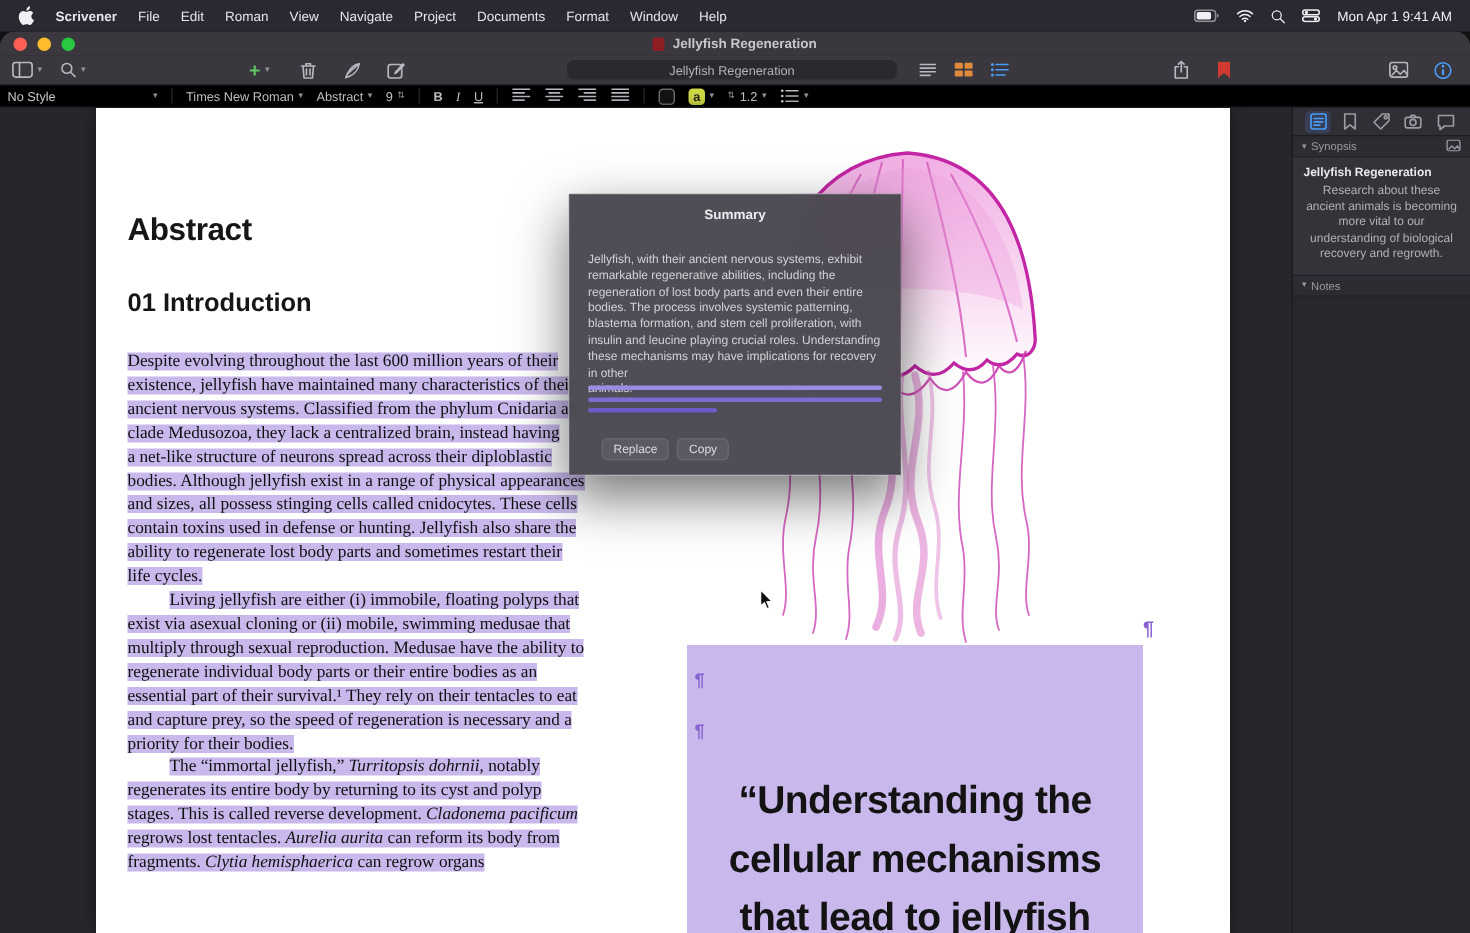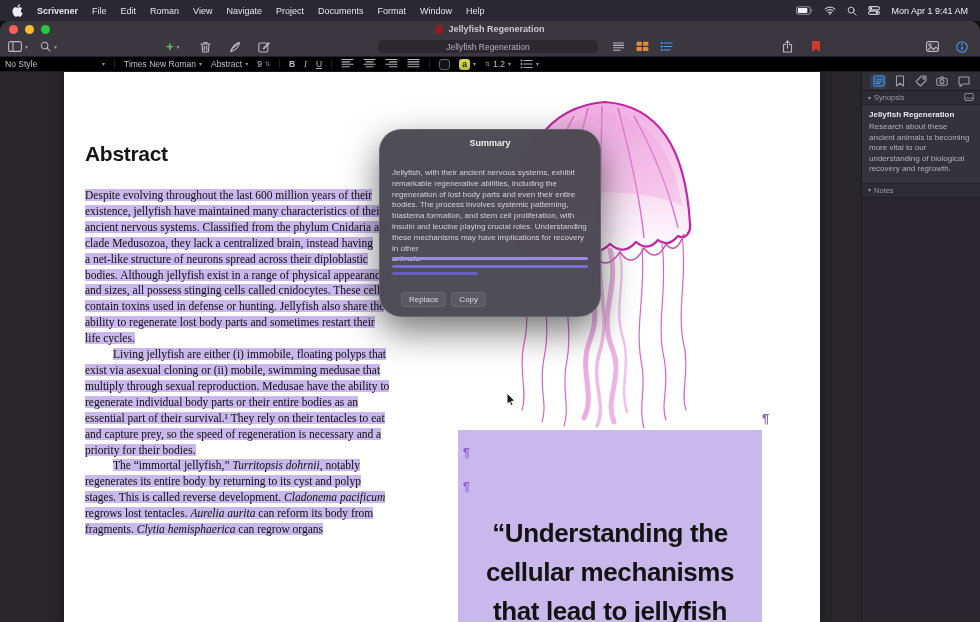--- a/index.html
+++ b/index.html
@@ -81,26 +81,26 @@
   .inspector{position:absolute;left:862px;top:0;width:118px;height:550px;background:#29272d;}
   .insp-tabs{height:19px;background:#312f36;display:flex;align-items:center;
     justify-content:space-between;padding:0 8px;border-bottom:1px solid #1e1d22;}
   .tab-ic{width:17px;height:15px;display:flex;align-items:center;justify-content:center;border-radius:3px;}
   .tab-ic.sel{background:rgba(84,140,255,.16);}
   .insp-header{height:14px;display:flex;align-items:center;gap:3px;background:#2e2c33;
     border-bottom:1px solid #232129;padding:0 6px;font-size:7.5px;color:#9d9ba3;}
   .hdr-sp{flex:1;}
   .syn-card{background:#35333a;border-bottom:1px solid #232129;}
   .syn-title{font-size:8px;font-weight:700;color:#e9e8ec;padding:5px 7px 3px;}
-  .syn-text{font-size:8px;line-height:10.5px;color:#b2b0b7;padding:0 7px 8px;min-height:56px;}
+  .syn-text{font-size:8px;line-height:10.5px;color:#b2b0b7;padding:0 7px 8px;min-height:56px;text-align:center;}
   .notes-area{height:400px;background:#29272d;}
 
   
   .summary{position:absolute;left:379px;top:129px;width:222px;height:188px;
-    background:rgba(72,70,78,.96);border:1px solid rgba(255,255,255,.14);border-radius:22px;
+    background:rgba(72,70,78,.96);border:1px solid rgba(255,255,255,.14);border-radius:1px;
     box-shadow:0 14px 36px rgba(0,0,0,.55);backdrop-filter:blur(10px);z-index:30;}
   .sp-title{text-align:center;font-size:9px;font-weight:700;color:#ecebef;margin-top:8px;}
   .sp-body{margin:20px 12px 0;font-size:8px;line-height:10.8px;color:#d4d2d8;}
   .sp-bars{position:absolute;left:12px;right:12px;top:127px;}
   .bar{height:3px;border-radius:2px;margin-bottom:4.5px;}
   .b1{background:#9a8ce4;width:100%;}
   .b2{background:#7b6cd4;width:100%;}
   .b3{background:#6a5bc8;width:44%;}
   .sp-actions{position:absolute;left:21px;bottom:9px;display:flex;gap:5px;}
   .sp-actions button{font-size:8px;color:#dddbe2;background:#5b5962;
@@ -346,20 +346,21 @@
           </svg>
         <span class="chev">▾</span>
       </div>
     </div>
 
     <div class="main">
       <div class="editor">
         <div class="page">
           <div class="content">
             <h1 class="doc">Abstract</h1>
+            <h2 class="doc">01 Introduction</h2>
             <p class="body"><span class="hl pre">Despite evolving throughout the last 600 million years of their existence, jellyfish have maintained many characteristics of their ancient nervous systems. Classified from the phylum Cnidaria and clade Medusozoa, they lack a centralized brain, instead having
 a net-like structure of neurons spread across their diploblastic bodies. Although jellyfish exist in a range of physical appearances and sizes, all possess stinging cells called cnidocytes. These cells contain toxins used in defense or hunting. Jellyfish also share the ability to regenerate lost body parts and sometimes restart their
 life cycles.</span></p>
             <p class="body ind"><span class="hl">Living jellyfish are either (i) immobile, floating polyps that exist via asexual cloning or (ii) mobile, swimming medusae that multiply through sexual reproduction. Medusae have the ability to regenerate individual body parts or their entire bodies as an essential part of their survival.¹ They rely on their tentacles to eat and capture prey, so the speed of regeneration is necessary and a priority for their bodies.</span></p>
             <p class="body ind"><span class="hl"><span>The “immortal jellyfish,” </span><em>Turritopsis dohrnii</em><span>, notably regenerates its entire body by returning to its cyst and polyp stages. This is called reverse development. </span><em>Cladonema pacificum</em><span> regrows lost tentacles. </span><em>Aurelia aurita</em><span> can reform its body from fragments. </span><em>Clytia hemisphaerica</em><span> can regrow organs</span></span></p>
           </div>
 
           <div class="jellyfish">
             <svg width="226" height="338" viewBox="0 0 226 338">
               <defs>

